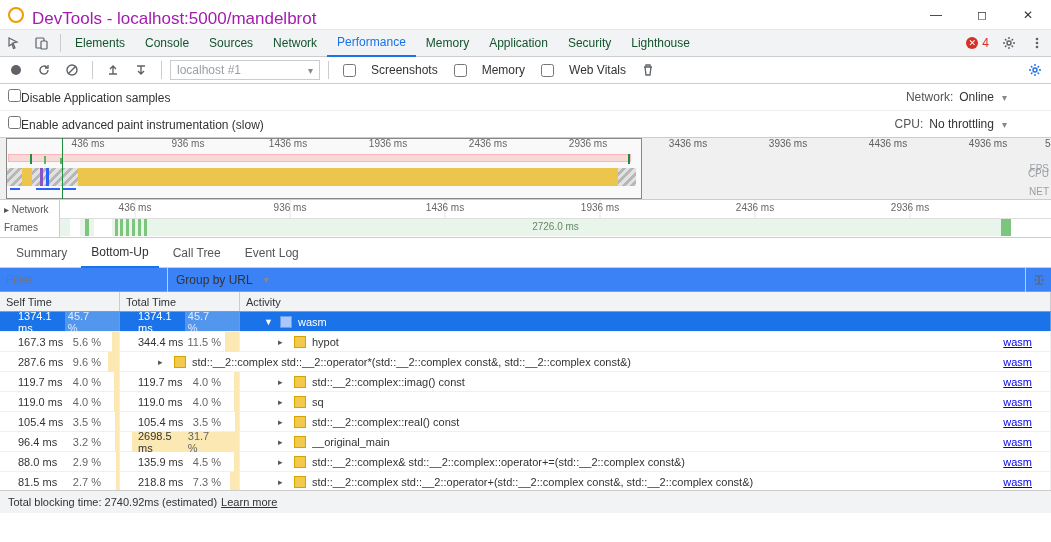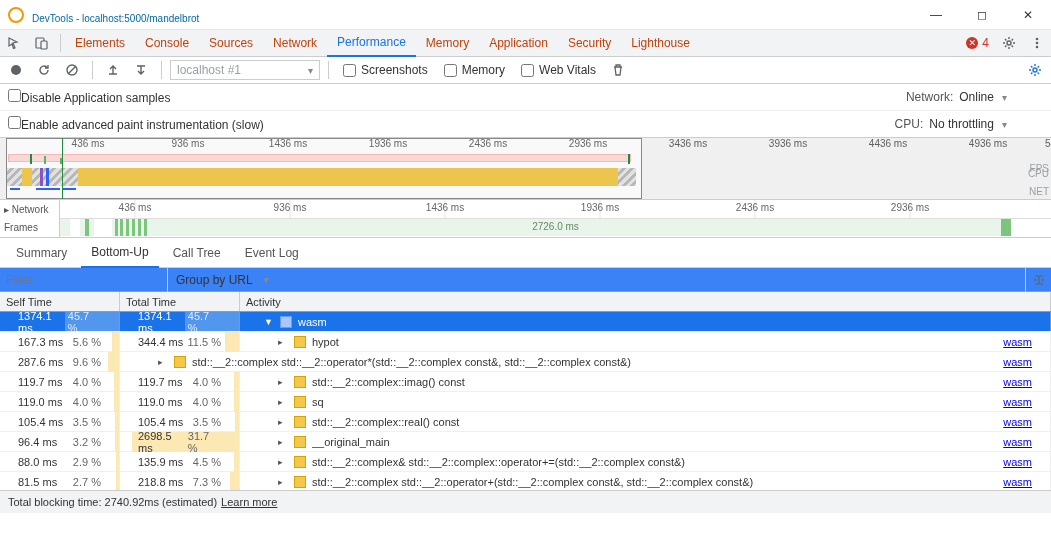--- a/index.html
+++ b/index.html
@@ -1,37 +1,37 @@
 <!DOCTYPE html>
 <html><head>
 <meta charset="utf-8">
 <style>
   * { box-sizing: border-box; margin: 0; padding: 0; }
   html, body { width: 1051px; height: 542px; font-family: "Segoe UI", Tahoma, sans-serif; font-size: 12px; color: #333; background: #fff; overflow: hidden; }
   
   .titlebar { height: 30px; display: flex; align-items: center; background: #fff; border-bottom: 1px solid #e5e5e5; }
   .titlebar .app-icon { width: 16px; height: 16px; margin: 0 8px 0 8px; border-radius: 50%; border: 2px solid #f29900; }
-  .titlebar .title { flex: 1; font-size: 10px; color: #0369a1; margin-top: 8px; }
+  .titlebar .title { flex: 1; font-size: 17px; color: #a21caf; margin-top: 8px; }
   .titlebar .winbtn { width: 46px; height: 30px; display: flex; align-items: center; justify-content: center; color: #333; }
   
   .tabstrip { height: 27px; display: flex; align-items: center; border-bottom: 1px solid #ccc; background: #f1f3f4; font-size: 12px; }
   .tabstrip .ic { width: 28px; height: 27px; display:flex; align-items:center; justify-content:center; color:#555; }
   .tabstrip .sep { width:1px; height:18px; background:#ccc; margin:0 4px; }
-  .tabstrip .tab { padding: 0 10px; height: 27px; display:flex; align-items:center; color:#c2410c; cursor:pointer; }
+  .tabstrip .tab { padding: 0 10px; height: 27px; display:flex; align-items:center; color:#14532d; cursor:pointer; }
   .tabstrip .tab.active { color:#1a73e8; border-bottom:2px solid #1a73e8; }
   .tabstrip .spacer { flex:1; }
   .errbadge { display:flex; align-items:center; gap:4px; color:#d93025; font-weight:500; padding:0 6px; }
   .errbadge .dot { width:12px; height:12px; background:#d93025; border-radius:50%; display:flex; align-items:center; justify-content:center; color:#fff; font-size:9px; }
   
   .toolbar { height: 27px; display:flex; align-items:center; border-bottom:1px solid #ccc; padding:0 4px; gap:4px; background:#fff; font-size:12px; }
   .toolbar .ic { width:24px; height:24px; display:flex; align-items:center; justify-content:center; color:#5f6368; border-radius:3px; }
   .toolbar .sep { width:1px; height:18px; background:#ccc; margin:0 4px; }
   .toolbar .sel { height:20px; min-width:150px; padding:0 20px 0 6px; border:1px solid #ccc; color:#9aa0a6; position:relative; display:flex; align-items:center; background:#fff; }
   .toolbar .sel::after { content:"▾"; position:absolute; right:6px; color:#888; font-size:10px; }
-  .toolbar label.chk { display:flex; align-items:center; gap:5px; color:#333; cursor:pointer; margin:0 6px; }
+  .toolbar label.chk { display:flex; align-items:center; gap:15px; color:#333; cursor:pointer; margin:0 6px; }
   .toolbar label.chk input { width:13px; height:13px; }
   .toolbar .right { margin-left:auto; display:flex; align-items:center; }
   
   .optrow { height: 27px; display:flex; align-items:center; padding:0 8px; border-bottom:1px solid #eee; gap:6px; background:#fff; }
   .optrow .lab { color:#555; }
   .optrow .val { color:#333; display:flex; align-items:center; gap:4px; }
   .optrow .caret { color:#888; font-size:10px; margin-left:4px; }
   
   .minimap { height: 62px; border-bottom:1px solid #ccc; position:relative; background:#fff; }
   .minimap .ticks { position:absolute; top:0; left:0; right:0; height:14px; font-size:10px; color:#666; }

